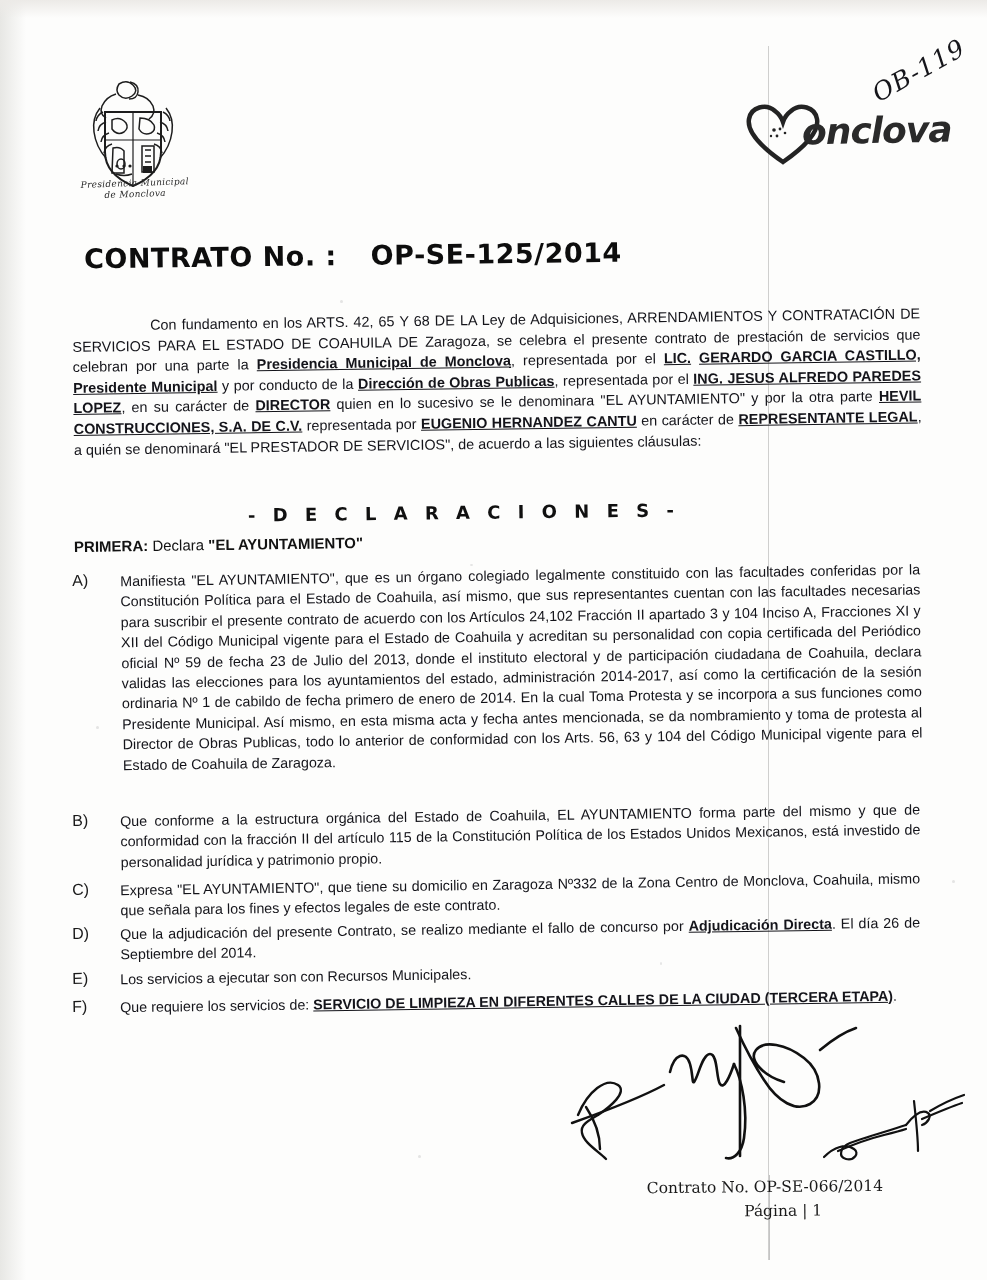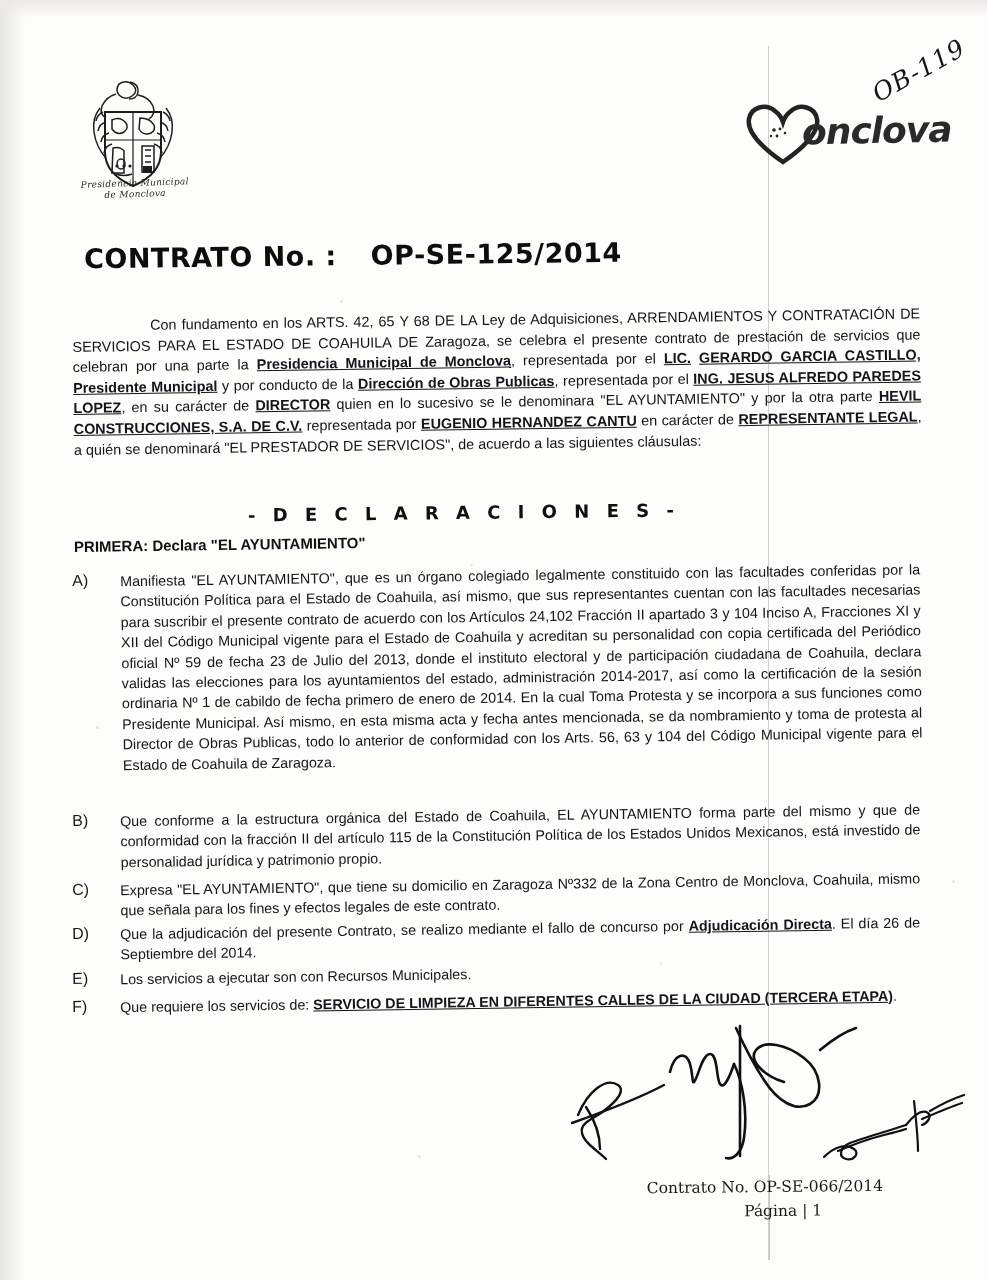--- a/index.html
+++ b/index.html
@@ -164,21 +164,21 @@
     position: absolute;
     left: 74px;
     top: 536px;
     font-size: 15px;
     font-weight: bold;
     color: #121212;
     transform: rotate(-0.8deg);
     white-space: nowrap;
   }
   .primera .lead { font-weight: bold; }
-  .primera .mid { font-weight: bold; }
+  .primera .mid { font-weight: normal; }
 
   .clauses {
     position: absolute;
     left: 0;
     top: 0;
     width: 987px;
   }
   .clause {
     position: absolute;
     display: block;

